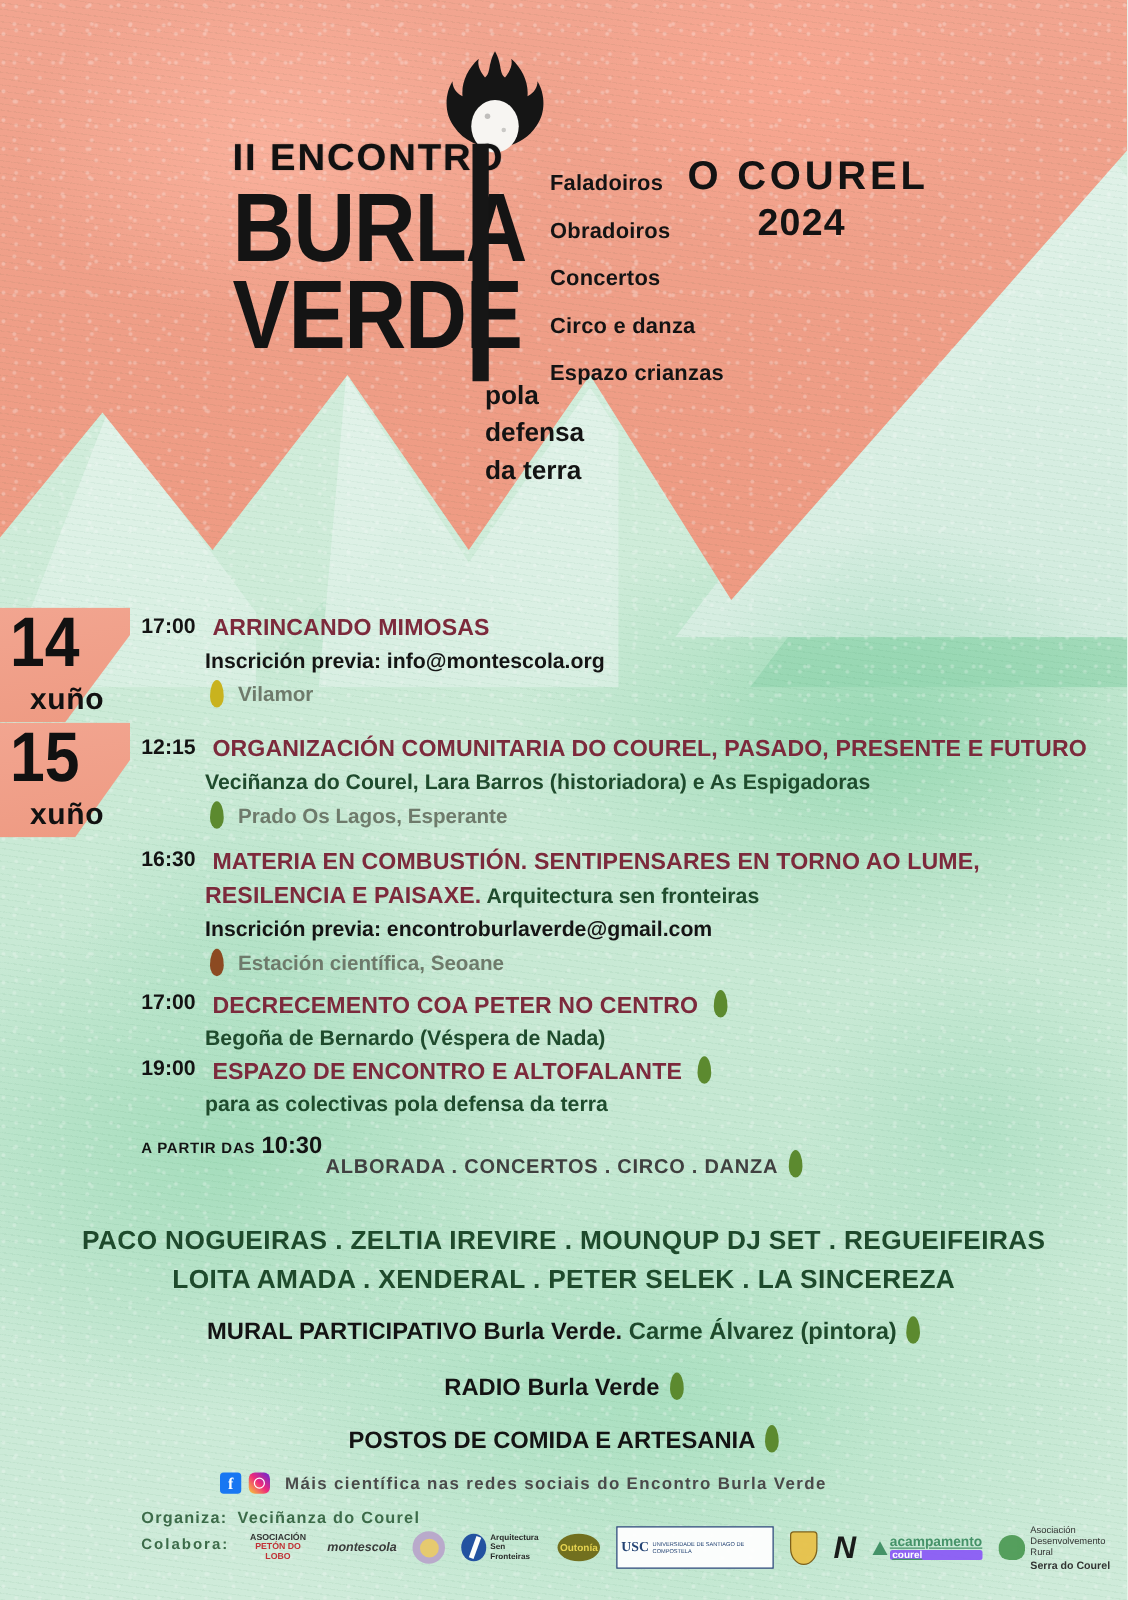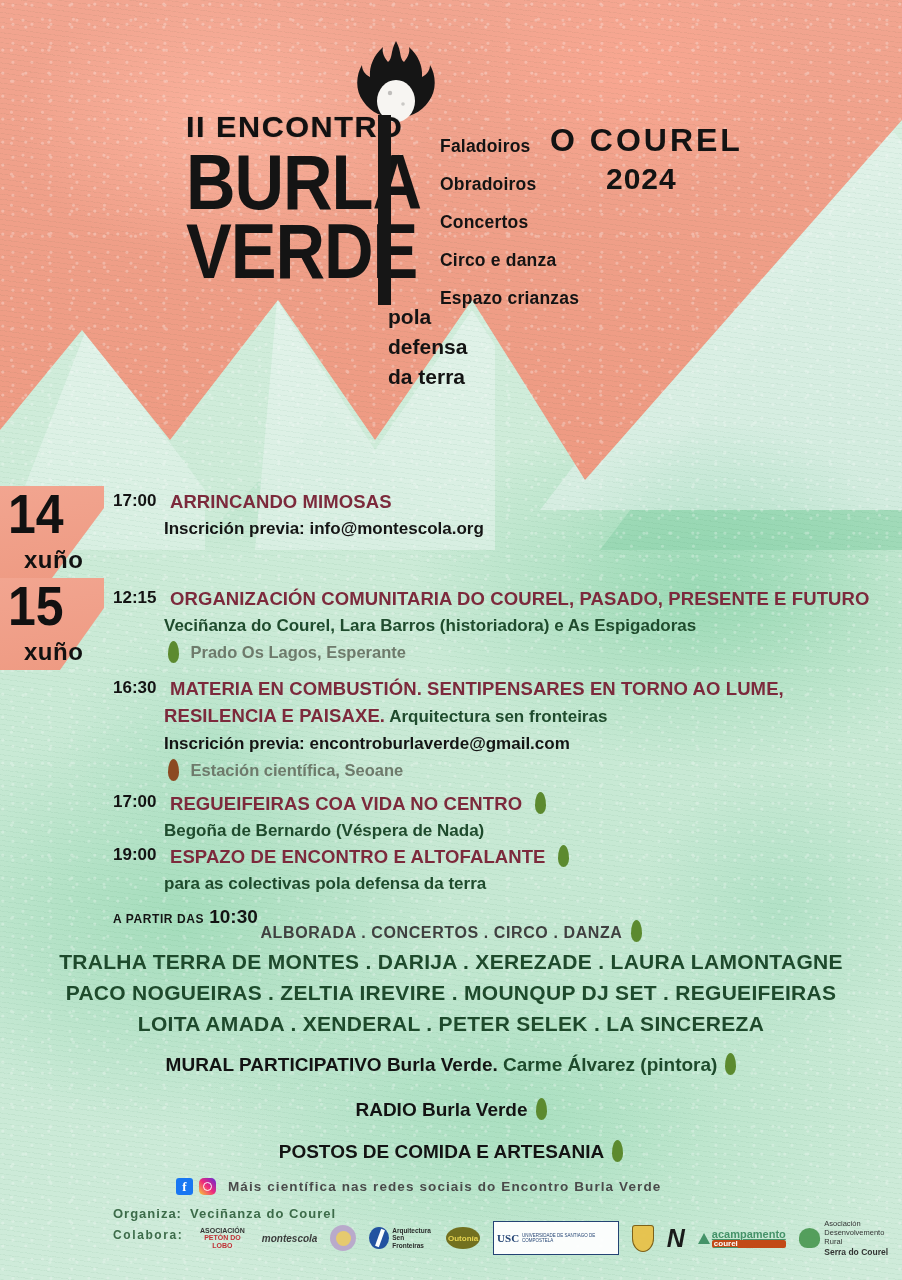--- a/index.html
+++ b/index.html
@@ -183,21 +183,21 @@
     color:#E8D34A;font-size:8px;font-weight:bold;display:flex;align-items:center;justify-content:center;}
   .lg-usc{border:1.5px solid #1B3B6F;padding:1px 3px;display:flex;align-items:center;gap:3px;background:#fff;}
   .lg-usc .u{font-size:11px;font-weight:bold;color:#1B3B6F;font-family:"Liberation Serif",serif;}
   .lg-usc .t{font-size:4.5px;color:#1B3B6F;line-height:1.2;}
   .lg-shield{width:20px;height:25px;background:#E8C24A;border:1px solid #7A5A10;
     border-radius:3px 3px 50% 50%;}
   .lg-n{font-size:25px;font-weight:bold;color:#111;font-style:italic;line-height:1;}
   .lg-acamp{display:flex;align-items:center;gap:2px;}
   .lg-acamp .tri{width:0;height:0;border-left:6px solid transparent;border-right:6px solid transparent;border-bottom:11px solid #3E8E63;}
   .lg-acamp .w{font-size:11px;font-weight:bold;color:#3E8E63;line-height:1;text-decoration:underline;}
-  .lg-acamp .w small{display:block;font-size:8px;background:#c2410c;color:#fff;padding:0 2px;border-radius:2px;}
+  .lg-acamp .w small{display:block;font-size:8px;background:#8b5cf6;color:#fff;padding:0 2px;border-radius:2px;}
   .lg-serra{display:flex;align-items:center;gap:4px;}
   .lg-serra .tree{width:24px;height:20px;border-radius:50% 50% 40% 40%;background:#4E9B56;}
   .lg-serra .tx{font-size:7.5px;color:#2B2B2B;line-height:1.25;}
   .lg-serra .tx b{font-size:8.5px;}
 </style>
 </head>
 <body>
 
 <div class="poster">
 
@@ -262,20 +262,24 @@
     <div class="d-num">15</div>
     <div class="d-mon">xuño</div>
   </div>
 
   <div class="sched">
 
     <div class="ev" style="left:113px;top:491px;">
       <div><span class="time">17:00</span>
         <span class="ttl" style="margin-left:9px;">ARRINCANDO MIMOSAS</span></div>
       <div class="insc" style="margin:6px 0 0 51px;">Inscrición previa: info@montescola.org</div>
+      <div style="margin:5px 0 0 55px;">
+        <span class="leaf yellow"></span>
+        <span class="loc">Vilamor</span>
+      </div>
     </div>
 
     <div class="ev" style="left:113px;top:588px;">
       <div><span class="time">12:15</span>
         <span class="ttl" style="margin-left:9px;">ORGANIZACIÓN COMUNITARIA DO COUREL, PASADO, PRESENTE E FUTURO</span></div>
       <div class="sub" style="margin:6px 0 0 51px;">Veciñanza do Courel, Lara Barros (historiadora) e As Espigadoras</div>
       <div style="margin:5px 0 0 55px;">
         <span class="leaf green"></span>
         <span class="loc">Prado Os Lagos, Esperante</span>
       </div>
@@ -289,41 +293,40 @@
       </div>
       <div class="insc" style="margin:7px 0 0 51px;">Inscrición previa: encontroburlaverde@gmail.com</div>
       <div style="margin:5px 0 0 55px;">
         <span class="leaf brown"></span>
         <span class="loc">Estación científica, Seoane</span>
       </div>
     </div>
 
     <div class="ev" style="left:113px;top:792px;">
       <div><span class="time">17:00</span>
-        <span class="ttl" style="margin-left:9px;">REGUEIFEIRAS COA VIDA NO CENTRO</span>
+        <span class="ttl" style="margin-left:9px;">DECRECEMENTO COA PETER NO CENTRO</span>
         <span class="leaf green inline"></span></div>
       <div class="sub" style="margin:6px 0 0 51px;">Begoña de Bernardo (Véspera de Nada)</div>
     </div>
 
     <div class="ev" style="left:113px;top:845px;">
       <div><span class="time">19:00</span>
         <span class="ttl" style="margin-left:9px;">ESPAZO DE ENCONTRO E ALTOFALANTE</span>
         <span class="leaf green inline"></span></div>
       <div class="sub" style="margin:6px 0 0 51px;">para as colectivas pola defensa da terra</div>
     </div>
   </div>
 
   <div class="apartir">
     <span class="lbl">A PARTIR DAS</span><span class="hr">10:30</span>
   </div>
 
   <div class="prog l0">
     <span>ALBORADA . CONCERTOS . CIRCO . DANZA</span><span class="leaf green inline"></span>
   </div>
-  <div class="prog l1">TRALHA TERRA DE MONTES . DARIJA . XEREZADE . LAURA LAMONTAGNE</div>
   <div class="prog l2">PACO NOGUEIRAS . ZELTIA IREVIRE . MOUNQUP DJ SET .  REGUEIFEIRAS</div>
   <div class="prog l3">LOITA AMADA . XENDERAL . PETER SELEK . LA SINCEREZA</div>
 
   <div class="extra e1">
     <span class="b">MURAL PARTICIPATIVO Burla Verde.</span><span class="g"> Carme Álvarez (pintora)</span><span class="leaf green inline"></span>
   </div>
   <div class="extra e3">
     <span class="b">POSTOS DE COMIDA E ARTESANIA</span><span class="leaf green inline"></span>
   </div>
   <div class="extra e2">

